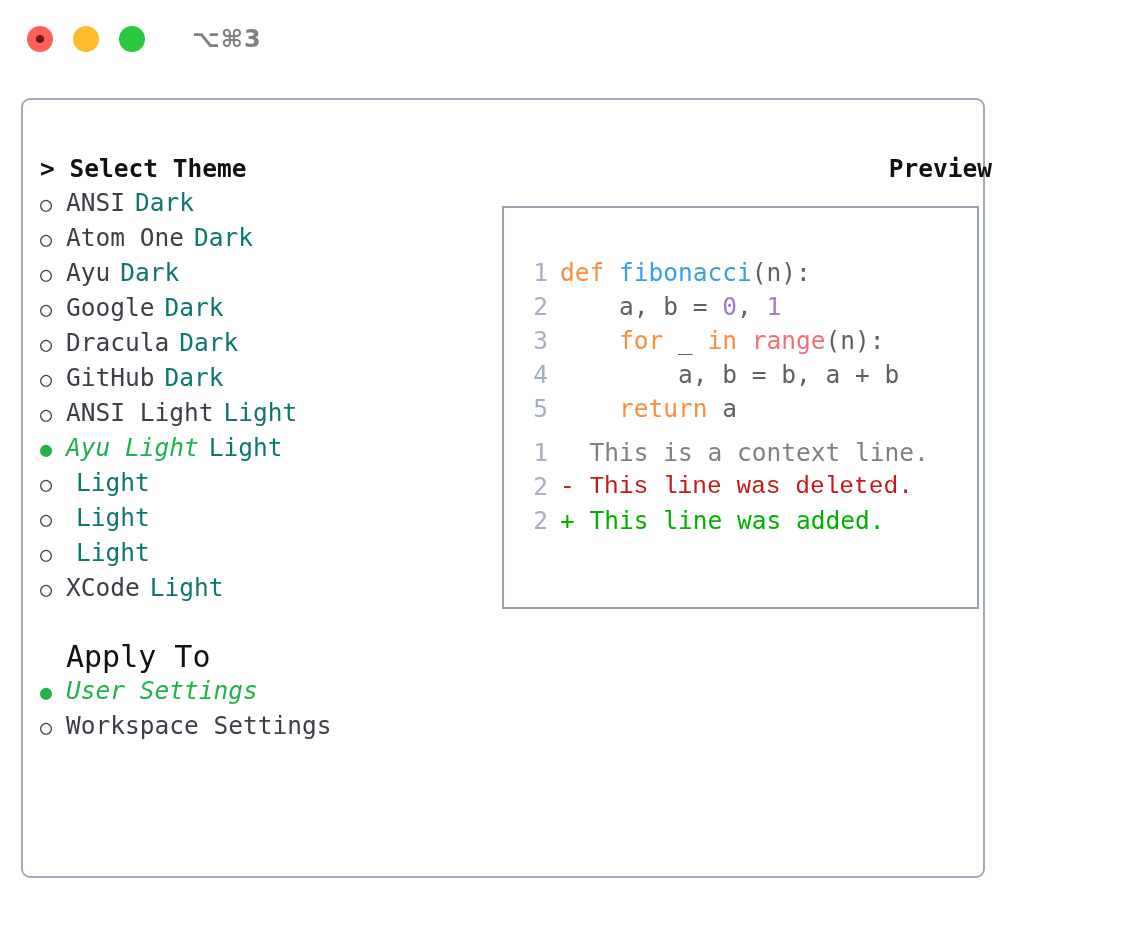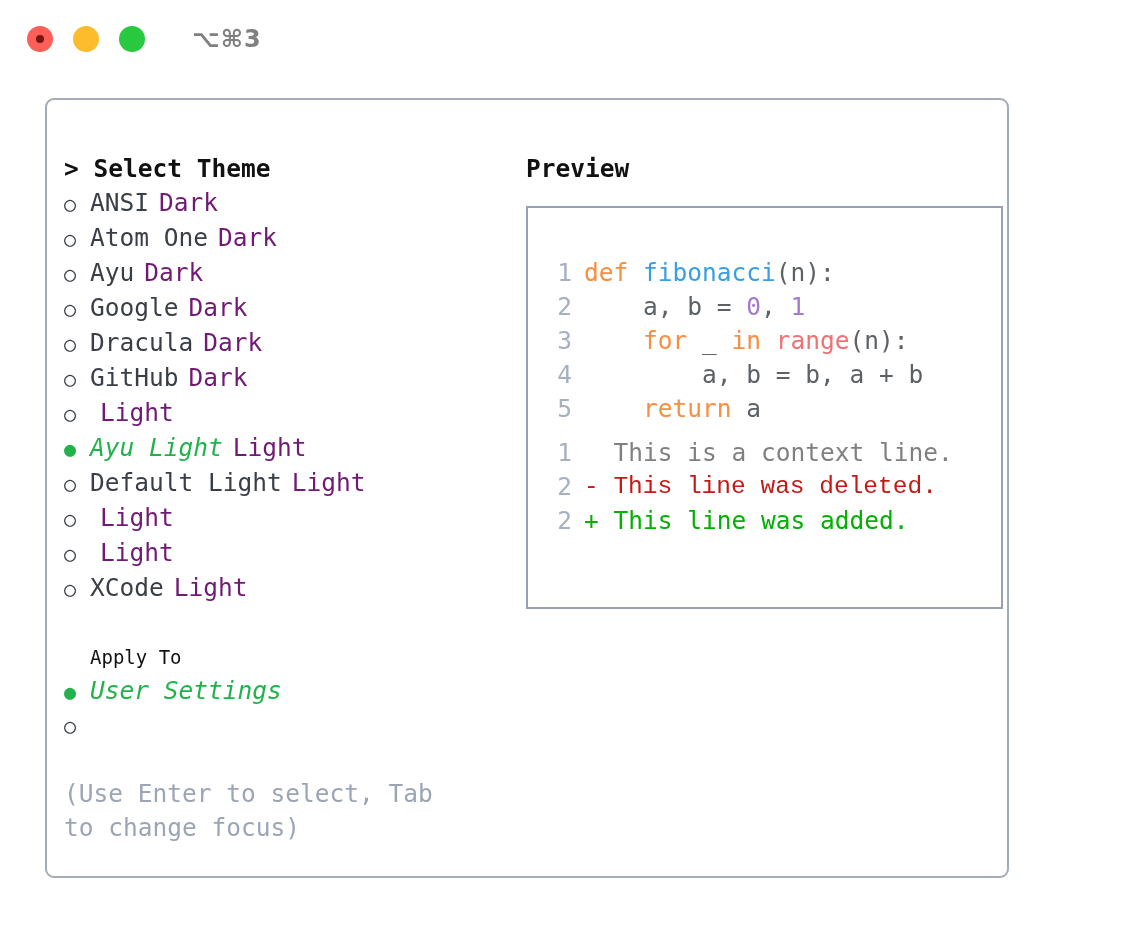--- a/index.html
+++ b/index.html
@@ -71,21 +71,20 @@
   #content-panel {
     position: absolute;
     left: 21px;
     top: 98px;
     width: 964px;
     height: 780px;
     border: 2px solid #A3ABBA;
     border-radius: 9px;
     box-sizing: border-box;
     background: #ffffff;
-    margin-left: 24px;
   }
 
   
   #theme-column {
     position: absolute;
     left: 17px;
     top: 52px;
     width: 440px;
   }
   #theme-header {
@@ -106,27 +105,27 @@
   .option-row .marker {
     width: 26px;
     flex: 0 0 26px;
     color: #3A3F47;
     font-size: 20px;
   }
   .option-row.selected .marker { color: #22B24C; }
   .option-row.selected .opt-label { color: #22B24C; font-style: italic; }
   .option-row .opt-label { color: #3A3F47; }
   .option-row .opt-tag {
-    color: #701a75;
+    color: #0f766e;
     margin-left: 10px;
   }
 
   #apply-section { margin-top: 34px; }
   #apply-header {
-    font-size: 19px;
+    font-size: 30px;
     color: #111111;
     line-height: 34px;
     white-space: pre;
     padding-left: 26px;
   }
 
   #hint {
     margin-top: 34px;
     font-size: 24.5px;
     line-height: 34px;
@@ -140,20 +139,21 @@
     position: absolute;
     left: 479px;
     top: 52px;
     width: 490px;
   }
   #preview-header {
     font-size: 24.5px;
     font-weight: 700;
     color: #111111;
     line-height: 34px;
+    text-align: right;
   }
   #preview-box {
     margin-top: 20px;
     width: 477px;
     height: 403px;
     border: 2px solid #97A1B2;
     box-sizing: border-box;
     background: #ffffff;
     position: relative;
   }
@@ -213,37 +213,36 @@
 
     <div id="theme-column">
       <div id="theme-header">&gt; Select Theme</div>
       <div id="theme-list">
           <div class="option-row"><span class="marker">○</span><span class="opt-label">ANSI</span><span class="opt-tag">Dark</span></div>
           <div class="option-row"><span class="marker">○</span><span class="opt-label">Atom One</span><span class="opt-tag">Dark</span></div>
           <div class="option-row"><span class="marker">○</span><span class="opt-label">Ayu</span><span class="opt-tag">Dark</span></div>
           <div class="option-row"><span class="marker">○</span><span class="opt-label">Google</span><span class="opt-tag">Dark</span></div>
           <div class="option-row"><span class="marker">○</span><span class="opt-label">Dracula</span><span class="opt-tag">Dark</span></div>
           <div class="option-row"><span class="marker">○</span><span class="opt-label">GitHub</span><span class="opt-tag">Dark</span></div>
+          <div class="option-row"><span class="marker">○</span><span class="opt-label">ANSI Light</span><span class="opt-tag">Light</span></div>
+          <div class="option-row selected"><span class="marker">●</span><span class="opt-label">Ayu Light</span><span class="opt-tag">Light</span></div>
           <div class="option-row"><span class="marker">○</span><span class="opt-tag">Light</span></div>
-          <div class="option-row selected"><span class="marker">●</span><span class="opt-label">Ayu Light</span><span class="opt-tag">Light</span></div>
-          <div class="option-row"><span class="marker">○</span><span class="opt-label">Default Light</span><span class="opt-tag">Light</span></div>
           <div class="option-row"><span class="marker">○</span><span class="opt-tag">Light</span></div>
           <div class="option-row"><span class="marker">○</span><span class="opt-tag">Light</span></div>
           <div class="option-row"><span class="marker">○</span><span class="opt-label">XCode</span><span class="opt-tag">Light</span></div>
         </div>
 
       <div id="apply-section">
         <div id="apply-header">Apply To</div>
         <div id="apply-list">
             <div class="option-row selected"><span class="marker">●</span><span class="opt-label">User Settings</span></div>
-            <div class="option-row"><span class="marker">○</span></div>
+            <div class="option-row"><span class="marker">○</span><span class="opt-label">Workspace Settings</span></div>
           </div>
       </div>
 
-      <div id="hint">(Use Enter to select, Tab to change focus)</div>
     </div>
 
     <div id="preview-column">
       <div id="preview-header">Preview</div>
       <div id="preview-box">
         <div id="code-area"><div class="code-line"><span class="ln">1</span><span class="code-text"><span class="tok-kw">def </span><span class="tok-fn">fibonacci</span><span class="tok-plain">(n):</span></span></div><div class="code-line"><span class="ln">2</span><span class="code-text"><span class="tok-plain">    a, b = </span><span class="tok-num">0</span><span class="tok-plain">, </span><span class="tok-num">1</span></span></div><div class="code-line"><span class="ln">3</span><span class="code-text"><span class="tok-plain">    </span><span class="tok-kw">for</span><span class="tok-plain"> _ </span><span class="tok-kw">in</span><span class="tok-plain"> </span><span class="tok-call">range</span><span class="tok-plain">(n):</span></span></div><div class="code-line"><span class="ln">4</span><span class="code-text"><span class="tok-plain">        a, b = b, a + b</span></span></div><div class="code-line"><span class="ln">5</span><span class="code-text"><span class="tok-plain">    </span><span class="tok-kw">return</span><span class="tok-plain"> a</span></span></div></div>
         <div id="diff-area"><div class="code-line"><span class="ln">1</span><span class="code-text diff-ctx">  This is a context line.</span></div><div class="code-line"><span class="ln">2</span><span class="code-text diff-del">- This line was deleted.</span></div><div class="code-line"><span class="ln">2</span><span class="code-text diff-add">+ This line was added.</span></div></div>
       </div>
     </div>
 

